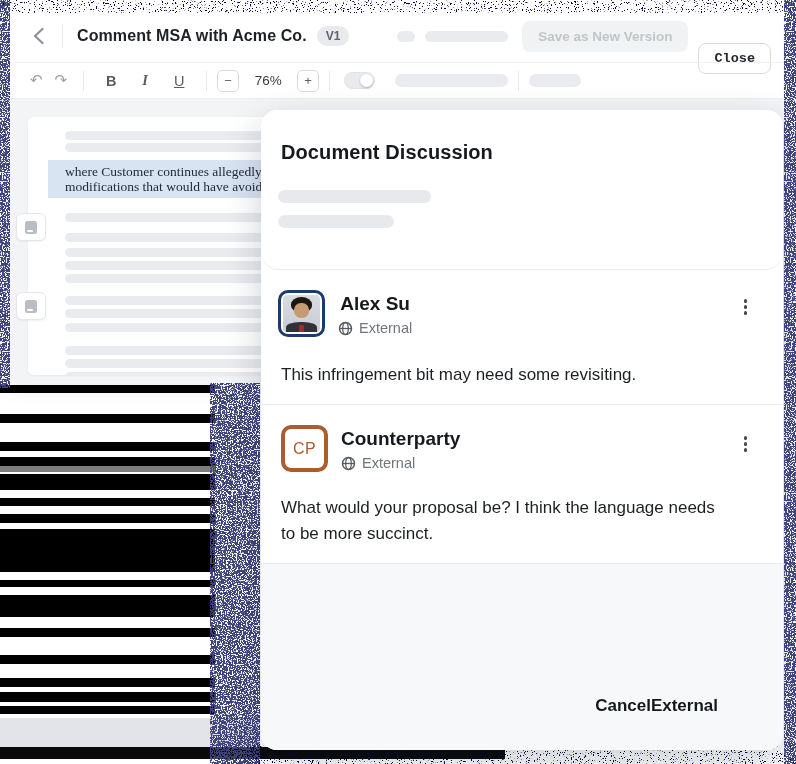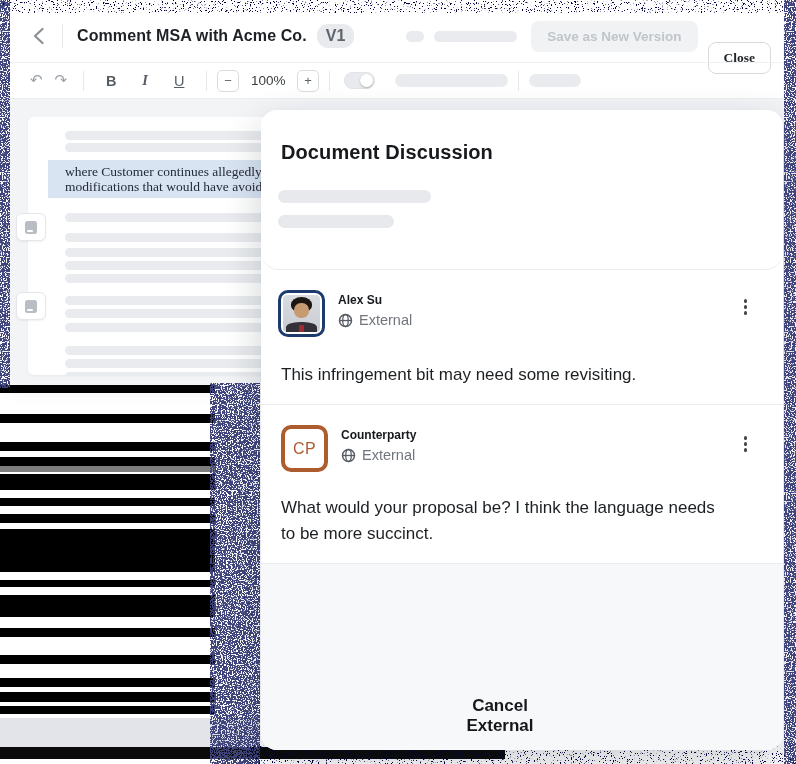--- a/index.html
+++ b/index.html
@@ -27,30 +27,30 @@
   .glitch-blackband { position:absolute; left:0; top:747px; width:505px; height:12px; background:#0a0a0a; z-index:1; }
 
   
   .window { position:absolute; left:8px; top:10px; width:775px; height:373px; background:#fff;
     border-radius:10px; z-index:2; box-shadow:0 6px 20px rgba(20,30,45,.08); overflow:hidden; }
 
   .topbar { position:relative; height:52px; display:flex; align-items:center; padding:0 12px 0 16px; }
   .back-btn { width:28px; height:28px; display:flex; align-items:center; justify-content:center; background:none; border:none; cursor:pointer; }
   .tb-sep { width:1px; height:24px; background:#e7e9ec; margin:0 14px 0 10px; }
   .doc-title { font-size:16px; font-weight:700; color:#1d2126; letter-spacing:.1px; }
-  .ver-badge { margin-left:10px; background:#e9eaed; color:#5d646b; font-size:16px; font-weight:600;
+  .ver-badge { margin-left:10px; background:#e9eaed; color:#5d646b; font-size:12px; font-weight:600;
     padding:3px 9px; border-radius:11px; }
   .topbar-right { margin-left:auto; display:flex; align-items:center; gap:10px; }
   .pill { background:#e9ebee; border-radius:6px; height:11px; }
   .pill-sm { width:18px; }
   .pill-lg { width:83px; }
   .btn-save { background:#f1f2f4; color:#c0c5ca; border:none; border-radius:8px; font-size:13.5px; font-weight:600;
     padding:8px 16px; margin-left:4px; cursor:default; font-family:inherit; }
   .btn-close { background:#fff; color:#23272c; border:1px solid #d8dbde; border-radius:8px; font-size:13.5px;
-    font-weight:600; padding:7px 15px; cursor:pointer; font-family:Liberation Serif, serif;margin-top:44px; }
+    font-weight:600; padding:7px 15px; cursor:pointer; font-family:Liberation Mono, monospace;margin-top:44px; }
 
   .toolbar { position:relative; height:37px; display:flex; align-items:center; padding:0 16px;
     border-top:1px solid #f0f1f3; border-bottom:1px solid #eceef0; }
   .tool-ico { background:none; border:none; color:#9aa0a6; font-size:15px; cursor:pointer; padding:2px 6px;
     font-family:"DejaVu Sans", sans-serif; line-height:1; }
   .tool-sep { width:1px; height:20px; background:#e7e9eb; margin:0 10px; }
   .fmt-btn { background:none; border:none; cursor:pointer; width:26px; height:24px; margin:0 4px;
     font-size:14.5px; color:#565c63; font-family:inherit; }
   .fmt-b { font-weight:800; }
   .fmt-i { font-style:italic; font-family:"Liberation Serif", serif; font-weight:700; }
@@ -95,35 +95,35 @@
   .avatar-photo { border:3px solid #1c3a6b; background:#fff; padding:2px; }
   .photo { position:relative; width:100%; height:100%; border-radius:4px; overflow:hidden;
     background:linear-gradient(180deg,#d9dce0,#c8ccd2); }
   .photo .hair { position:absolute; top:2px; left:8px; width:21px; height:15px; background:#1d1713; border-radius:50% 50% 42% 42%; }
   .photo .face { position:absolute; top:8px; left:11px; width:15px; height:15px; background:#c79b72; border-radius:46%; }
   .photo .torso { position:absolute; bottom:-2px; left:3px; width:31px; height:12px; background:#33303a; border-radius:45% 45% 0 0; }
   .photo .tie { position:absolute; bottom:0; left:16px; width:5px; height:7px; background:#9e2b31; border-radius:1px; }
   .avatar-cp { border:4px solid #ad5c2e; background:#fff; color:#ad5c2e; font-size:16px; font-weight:400;
     display:flex; align-items:center; justify-content:center; letter-spacing:.3px; }
   .c-meta { margin-left:13px; padding-top:3px; }
-  .c-name { font-size:12px; font-weight:700; color:#16191d; }
+  .c-name { font-size:19px; font-weight:700; color:#16191d;text-align:center; }
   .c-ext { display:flex; align-items:center; gap:6px; margin-top:5px; color:#71767d; font-size:14.5px; }
   .kebab { position:absolute; right:32px; background:none; border:none; cursor:pointer; display:flex;
     flex-direction:column; gap:2.5px; padding:4px; }
   .kebab i { width:3.5px; height:3.5px; border-radius:50%; background:#42474d; }
   .c-text { position:absolute; left:20px; font-size:17px; color:#1d2023; line-height:26px; max-width:450px; }
 
   .compose { position:relative; flex:1; background:#f7f8fa; }
   .compose-input { position:absolute; left:22px; top:29px; width:478px; height:72px; background:#fff; border-radius:10px; }
   .compose-input textarea { width:100%; height:100%; border:none; outline:none; resize:none; background:transparent;
     font-family:inherit; font-size:17px; color:#2a2e33; padding:14px 40px 12px 16px; }
   .compose-input textarea::placeholder { color:#9ba1a9; }
   .at-icon { position:absolute; right:15px; bottom:11px; font-size:17px; color:#8b9199; }
   .compose-actions { position:absolute; left:0; right:0; top:132px; display:flex; justify-content:flex-end;
-    padding:0 65px 0 21px;flex-direction:column; }
+    padding:0 65px 0 21px; }
   .txt-btn { background:none; border:none; cursor:pointer; font-family:inherit; font-size:17px; font-weight:700; color:#15181b; }
 </style>
 </head>
 <body>
 
 <div class="stage">
 
   <svg width="0" height="0" style="position:absolute">
     <defs>
       <filter id="fNoise" x="0" y="0" width="100%" height="100%">
@@ -177,21 +177,21 @@
 
     <div class="toolbar">
       <button class="tool-ico"><span>↶</span></button>
       <button class="tool-ico"><span>↷</span></button>
       <div class="tool-sep"></div>
       <button class="fmt-btn fmt-b">B</button>
       <button class="fmt-btn fmt-i">I</button>
       <button class="fmt-btn fmt-u">U</button>
       <div class="tool-sep"></div>
       <button class="zoom-box">−</button>
-      <span class="zoom-val">100%</span>
+      <span class="zoom-val">76%</span>
       <button class="zoom-box">+</button>
       <div class="tool-sep"></div>
       <div class="toggle">
           <div class="knob"></div>
         </div>
       <span class="bar bar-1"></span>
       <div class="tool-sep"></div>
       <span class="bar bar-2"></span>
     </div>
 

